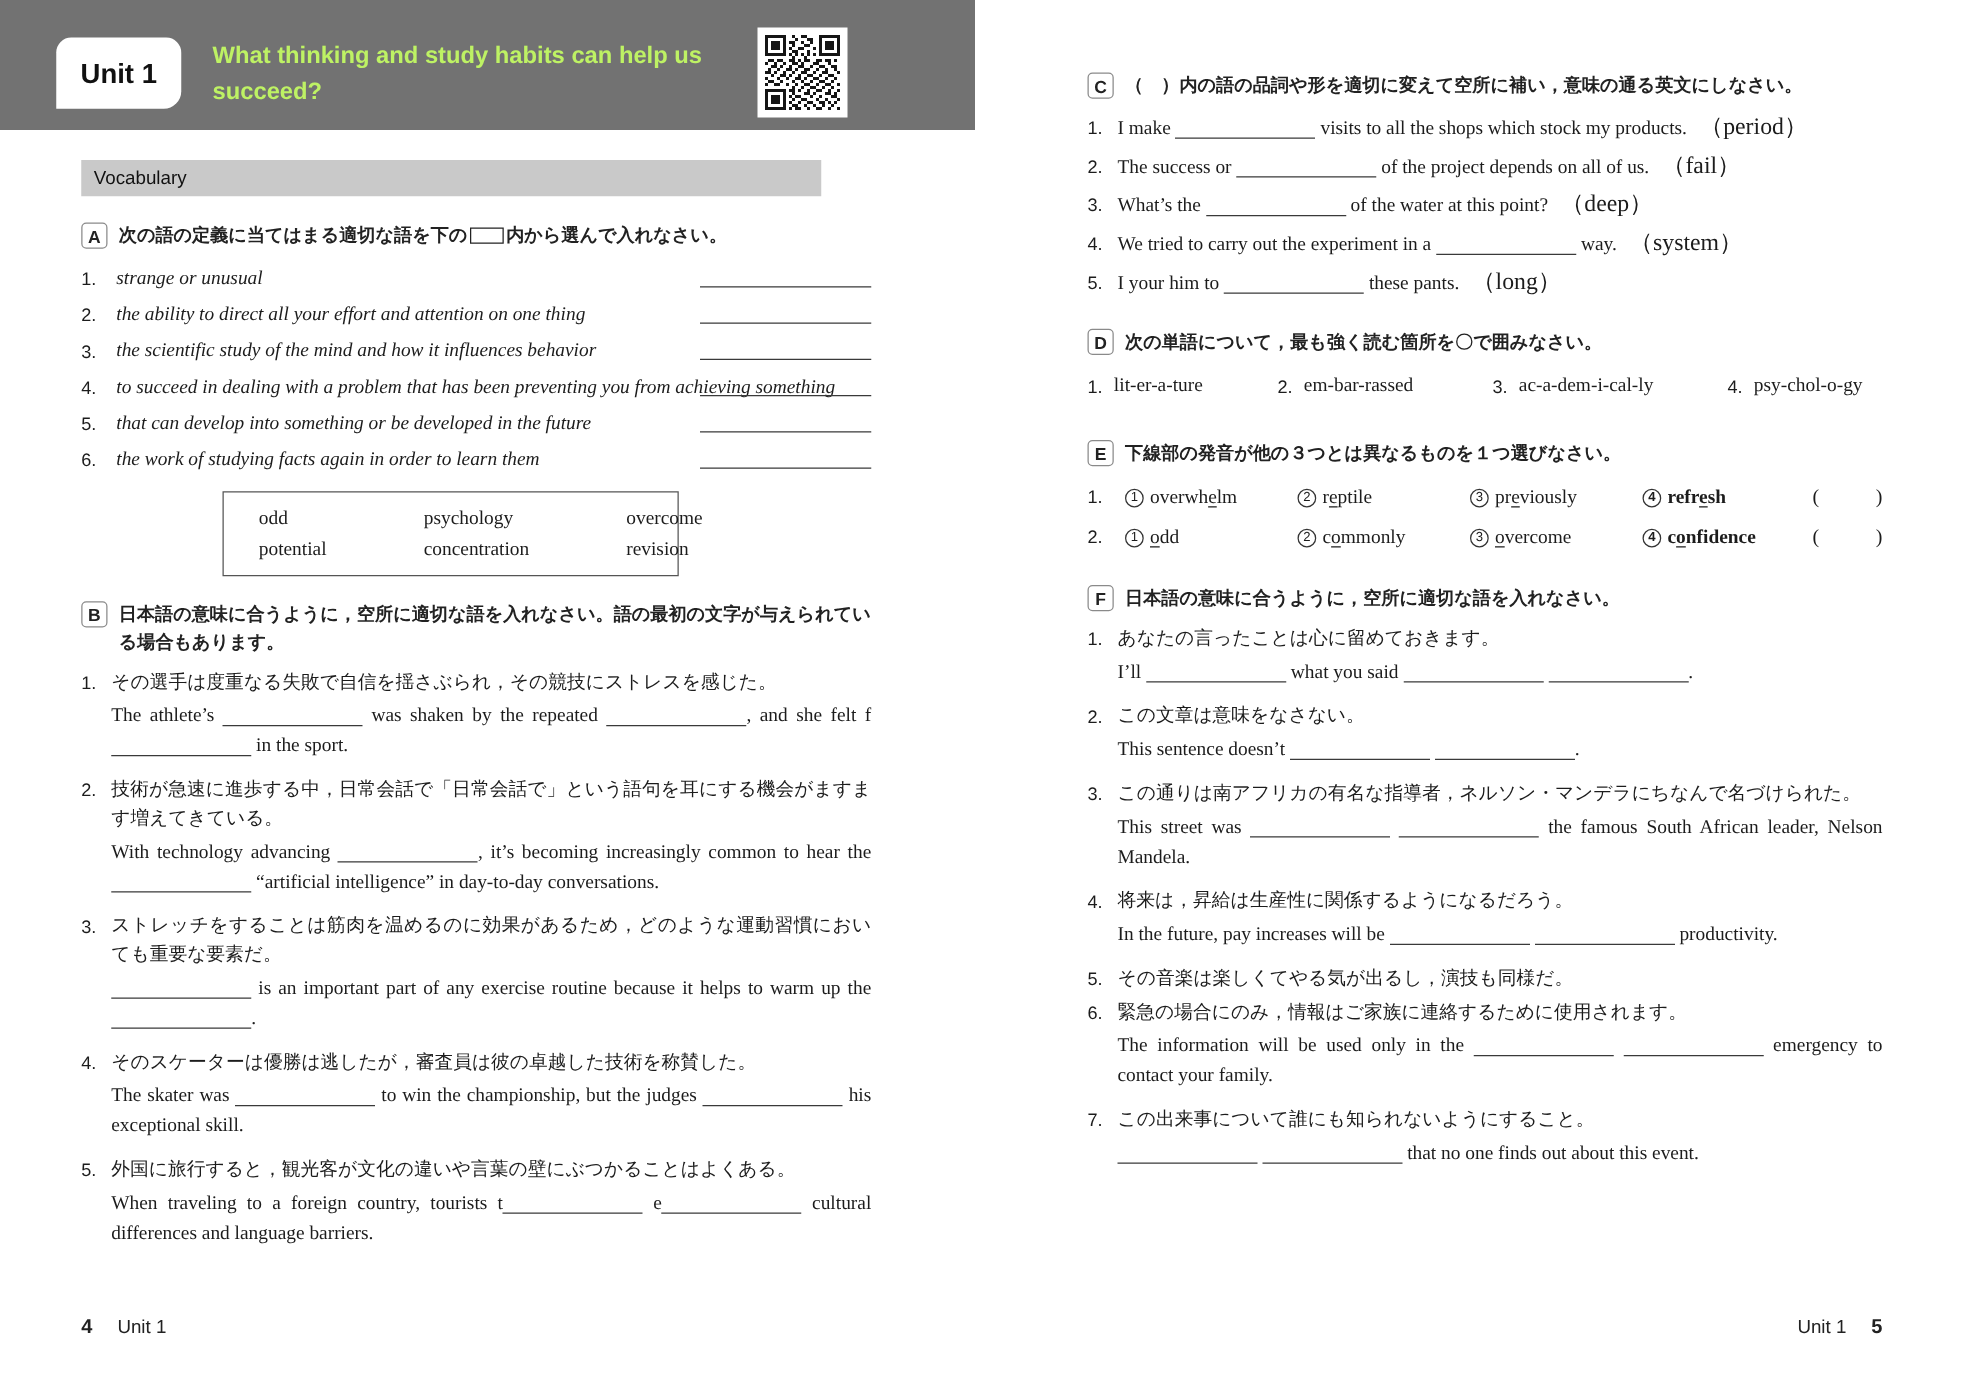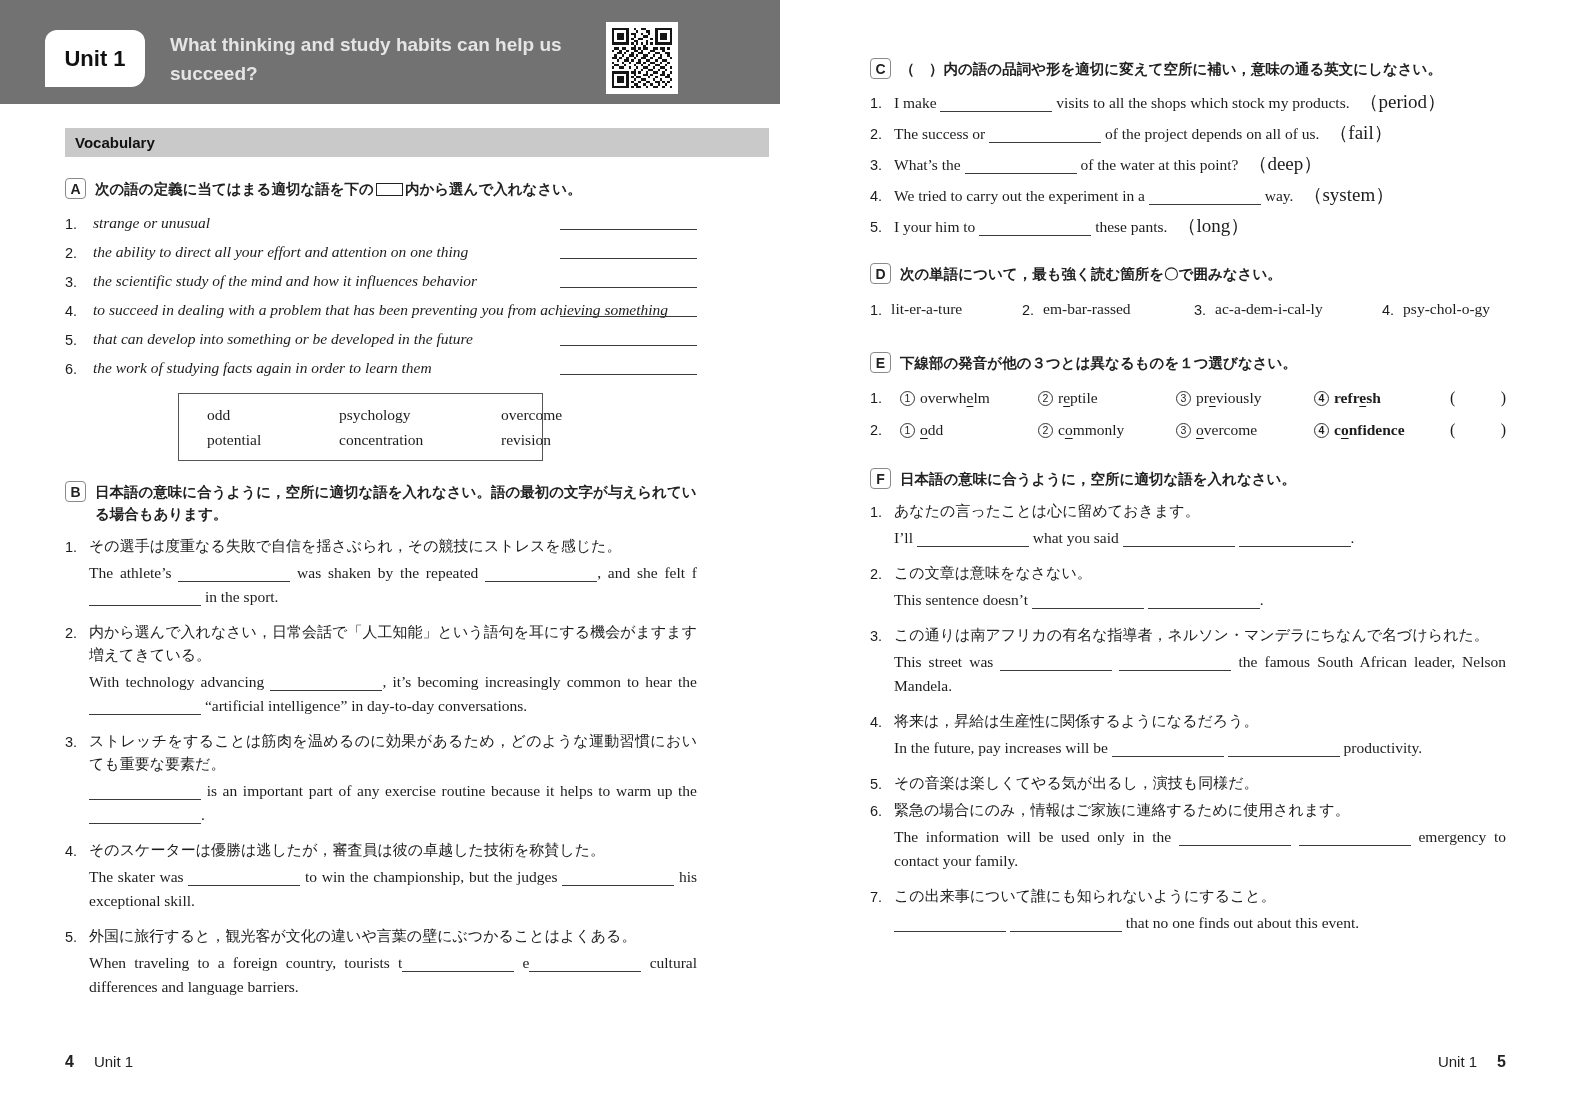--- a/index.html
+++ b/index.html
@@ -5,31 +5,31 @@
   html,body{margin:0;padding:0;background:#fff;}
   body{width:1580px;height:1115px;position:relative;overflow:hidden;
        font-family:"Liberation Serif","DejaVu Serif",serif;color:#1c1c1c;
        -webkit-font-smoothing:antialiased;}
 
   
   .header-band{position:absolute;left:0;top:0;width:780px;height:104px;background:#727272;}
   .unit-box{position:absolute;left:45px;top:30px;width:100px;height:57px;background:#fff;
             border-radius:12px 12px 14px 0;display:flex;align-items:center;justify-content:center;
             font-family:"Liberation Sans","DejaVu Sans",sans-serif;font-weight:bold;font-size:22px;color:#111;}
-  .header-title{position:absolute;left:170px;top:30px;width:430px;color:#e5e5e5;
+  .header-title{position:absolute;left:170px;top:30px;width:430px;color:#bef264;
             font-family:"Liberation Sans","DejaVu Sans",sans-serif;font-weight:bold;
             font-size:19px;line-height:29px;}
   .qr-box{position:absolute;left:606px;top:22px;width:72px;height:72px;background:#fff;
           box-sizing:border-box;padding:6px;}
   .qr-box svg{display:block;width:60px;height:60px;}
 
   
-  .vocab-bar{position:absolute;left:65px;top:128px;width:704px;height:29px;background:#c9c9c9;
+  .vocab-bar{position:absolute;left:65px;top:128px;width:592px;height:29px;background:#c9c9c9;
              display:flex;align-items:center;padding-left:10px;box-sizing:border-box;
-             font-family:"Liberation Sans","DejaVu Sans",sans-serif;font-weight:bold;font-size:15px;color:#111;}
+             font-family:"Liberation Sans","DejaVu Sans",sans-serif;font-weight:normal;font-size:15px;color:#111;}
 
   
   .page-left{position:absolute;left:65px;top:178px;width:632px;}
   .page-right{position:absolute;left:870px;top:58px;width:636px;}
 
   
   .sec-head{display:flex;align-items:flex-start;
             font-family:"Liberation Sans","DejaVu Sans",sans-serif;font-weight:bold;
             font-size:14.5px;line-height:22px;color:#222;}
   .sec-label{flex:0 0 auto;width:21px;height:21px;border:1.5px solid #8a8a8a;border-radius:4px;
@@ -170,21 +170,21 @@
     <div class="jp-row">
         <span class="num">1.</span>
         <p class="jp-sent">その選手は度重なる失敗で自信を揺さぶられ，その競技にストレスを感じた。</p>
       </div>
     <p class="en-p"><span>The athlete’s </span><span class="bk"></span><span> was shaken by the repeated </span><span class="bk"></span><span>, and she felt f</span><span class="bk"></span><span> in the sport.</span></p>
   </div>
 
   <div class="qa-item">
     <div class="jp-row">
         <span class="num">2.</span>
-        <p class="jp-sent">内から選んで入れなさい，日常会話で「人工知能」という語句を耳にする機会がますます増えてきている。</p>
+        <p class="jp-sent">技術が急速に進歩する中，日常会話で「日常会話で」という語句を耳にする機会がますます増えてきている。</p>
       </div>
     <p class="en-p"><span>With technology advancing </span><span class="bk"></span><span>, it’s becoming increasingly common to hear the </span><span class="bk"></span><span> “artificial intelligence” in day-to-day conversations.</span></p>
   </div>
 
   <div class="qa-item">
     <div class="jp-row">
         <span class="num">3.</span>
         <p class="jp-sent">ストレッチをすることは筋肉を温めるのに効果があるため，どのような運動習慣においても重要な要素だ。</p>
       </div>
     <p class="en-p"><span class="bk"></span><span> is an important part of any exercise routine because it helps to warm up the </span><span class="bk"></span><span>.</span></p>

